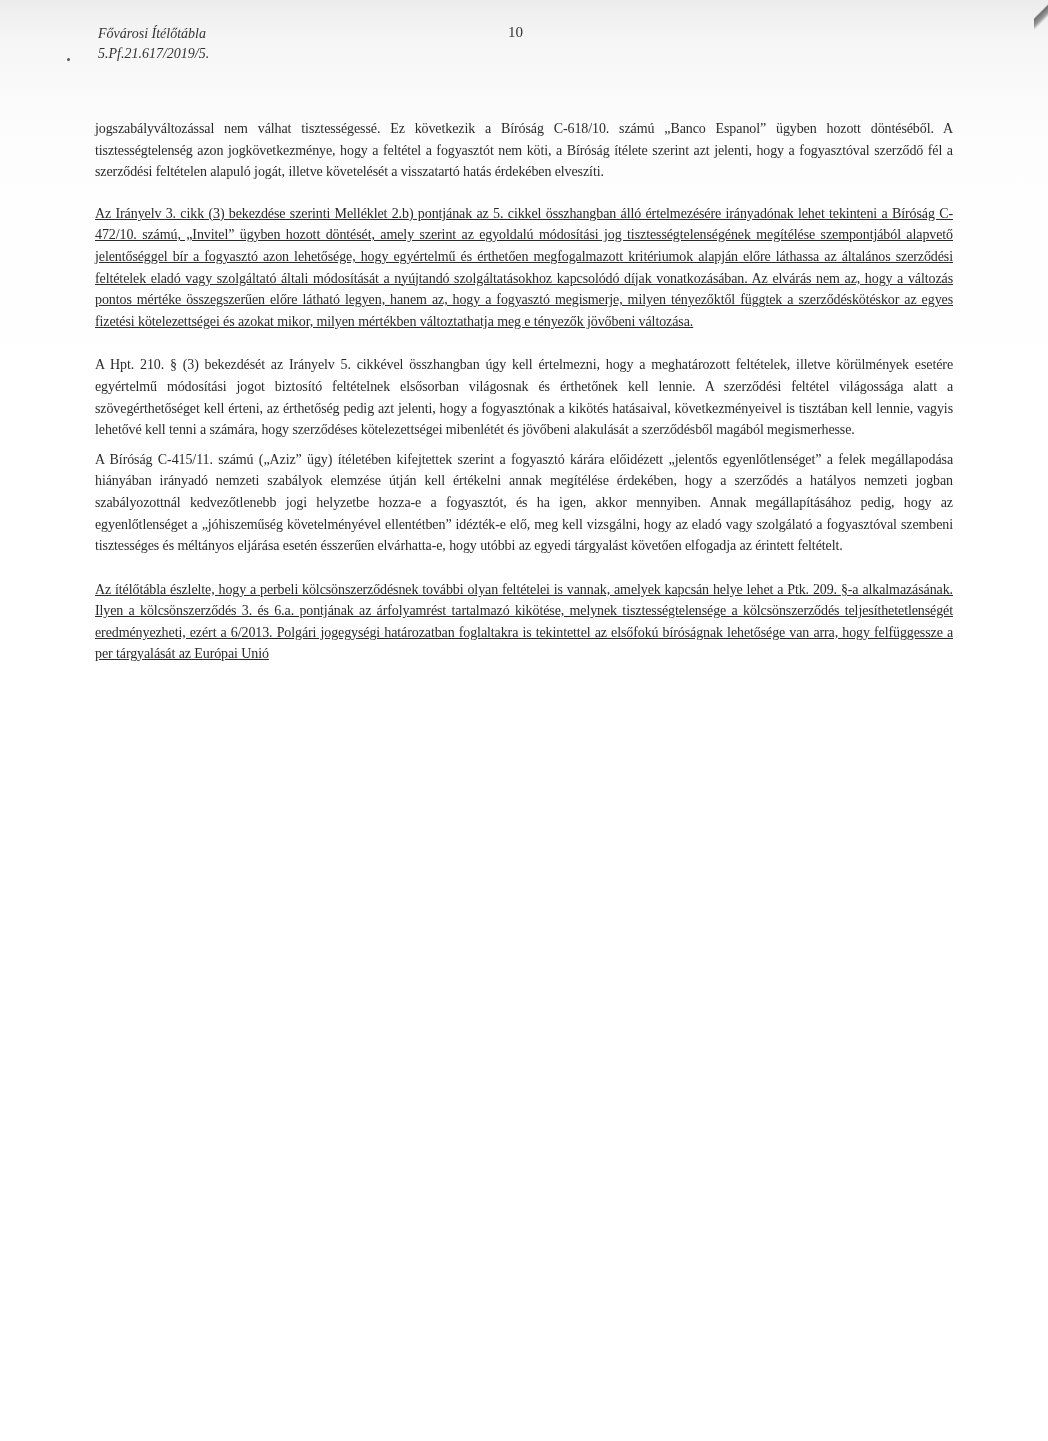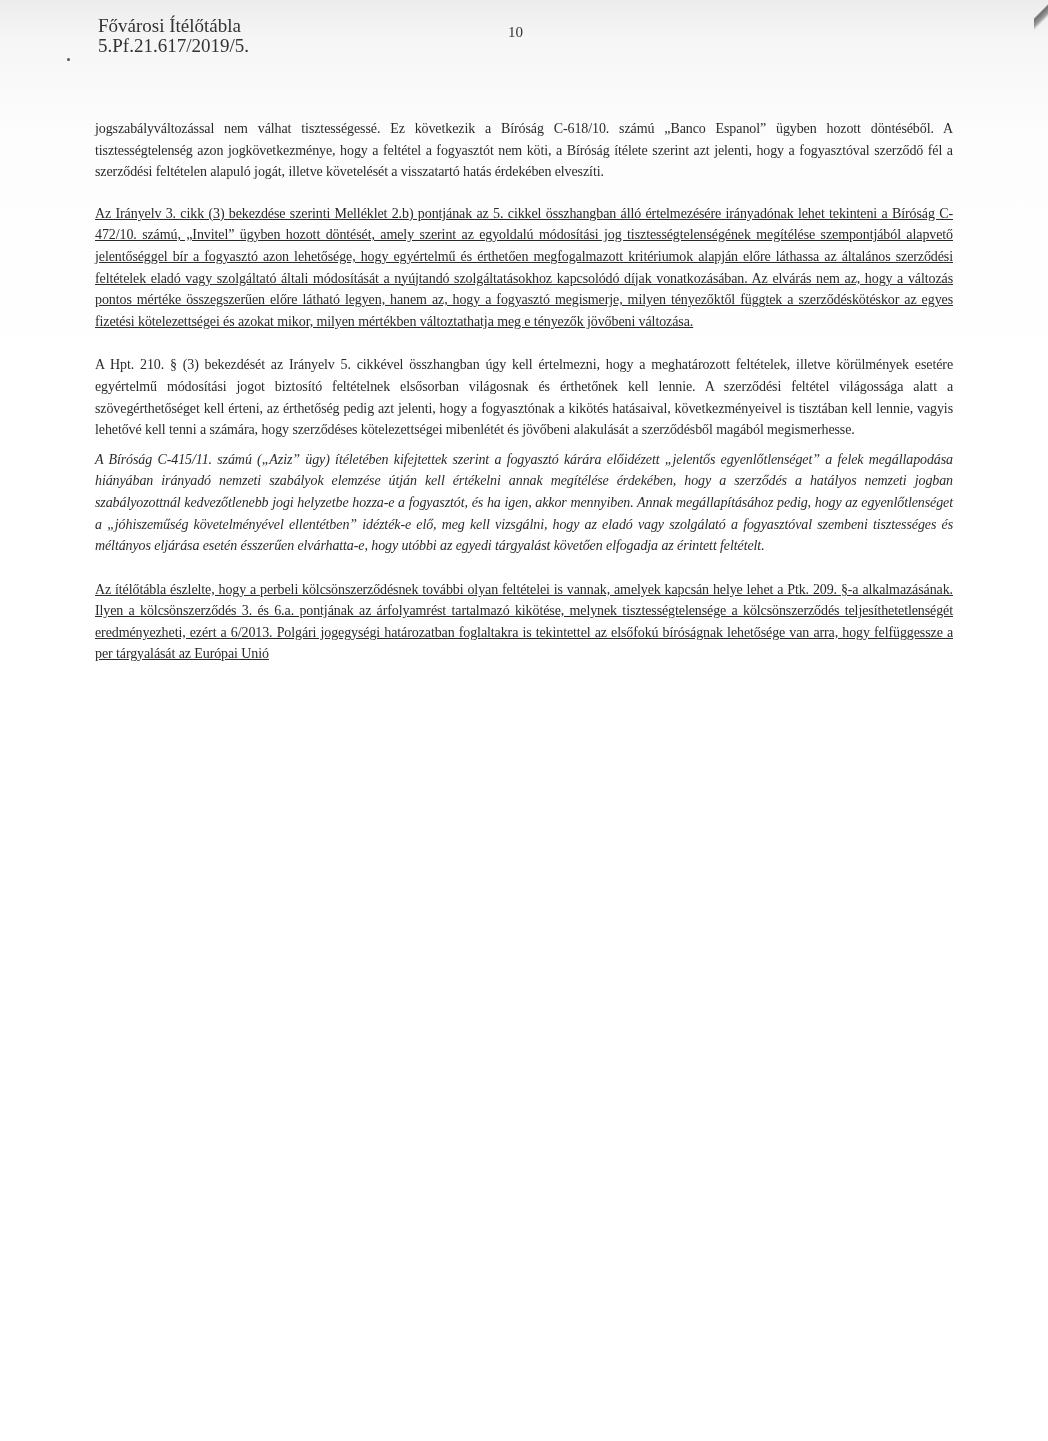--- a/index.html
+++ b/index.html
@@ -20,24 +20,25 @@
     position: absolute;
     right: 0;
     top: 0;
     width: 14px;
     height: 30px;
     background: linear-gradient(135deg, transparent 40%, #6f6f6f 45%, #9a9a9a 60%, transparent 70%);
   }
   .header {
     position: absolute;
     left: 98px;
-    top: 16px;
-    font-size: 19px;
+    top: 24px;
+    font-size: 14px;
     line-height: 20px;
     color: #333;
+    font-style: italic;
   }
   .page-number {
     position: absolute;
     left: 508px;
     top: 24px;
     font-size: 15px;
     color: #333;
   }
   .body-text {
     position: absolute;
@@ -47,21 +48,21 @@
   }
   .para {
     font-size: 14px;
     line-height: 21.6px;
     text-align: justify;
     margin: 0 0 20px 0;
     letter-spacing: -0.1px;
   }
   .para.p2 { margin-bottom: 22px; text-decoration: underline; }
   .para.p3 { margin-bottom: 8px; }
-  .para.p4 { margin-bottom: 22px; font-style: italic; }
+  .para.p4 { margin-bottom: 22px; }
   .para.p5 { margin-bottom: 12px; text-decoration: underline; }
   .header-line { display: block; }
   .bullet-mark {
     position: absolute;
     left: 67px;
     top: 58px;
     width: 3px;
     height: 3px;
     background: #555;
     border-radius: 50%;

